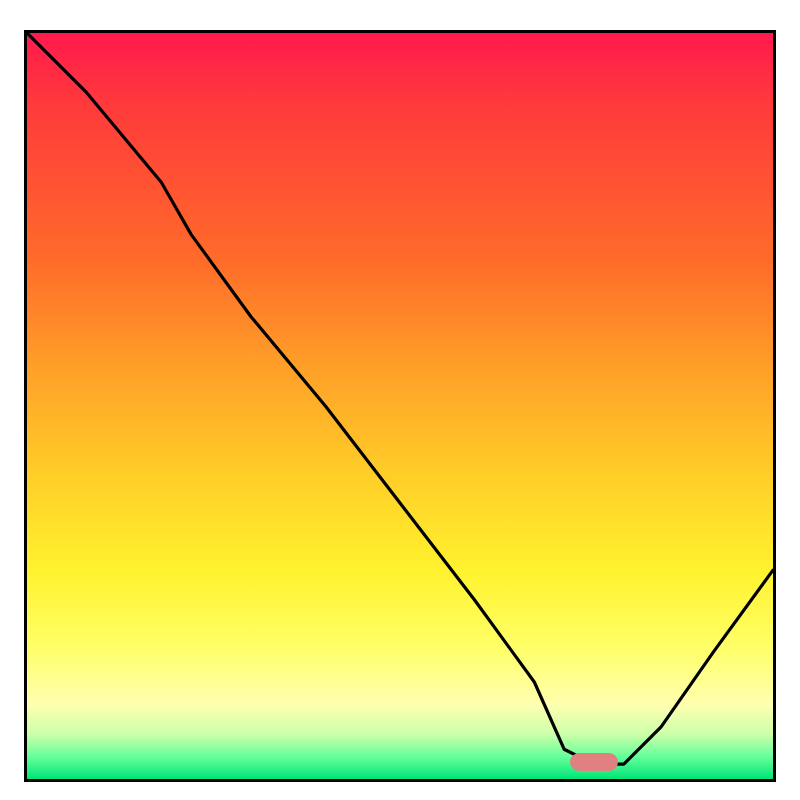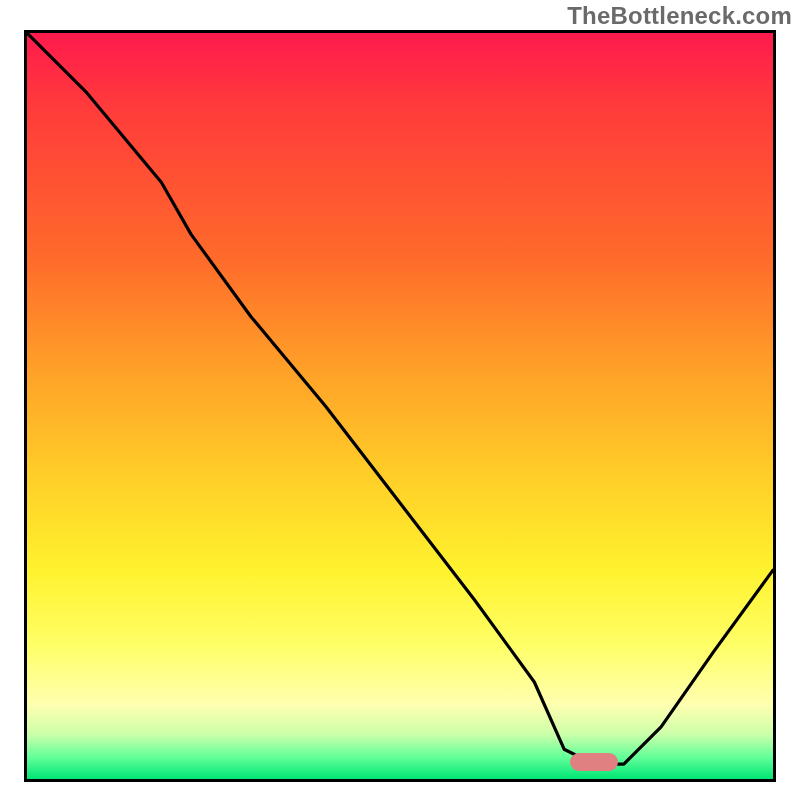--- a/index.html
+++ b/index.html
@@ -66,21 +66,20 @@
     width: 48px;
     height: 18px;
     background: #e08080;
     border-radius: 9px;
   }
 </style>
 </head>
 <body>
 
 <div class="container">
-  <div class="watermark">TheBottleneck.com</div>
 
   <div class="plot-frame">
     <div class="gradient"></div>
 
     <svg class="curve" viewBox="0 0 746 746" preserveAspectRatio="none">
       <path id="curve-path" fill="none" stroke="#000" stroke-width="3.2" stroke-linejoin="round" stroke-linecap="round" d="M0.0 0.0 L59.7 59.7 L134.3 149.2 L164.1 201.4 L223.8 283.5 L298.4 373.0 L373.0 470.0 L447.6 567.0 L507.3 649.0 L537.1 716.2 L567.0 731.1 L596.8 731.1 L634.1 693.8 L686.3 619.2 L746.0 537.1"></path>
     </svg>
 
     <div class="marker" id="marker" style="left: 542.96px; top: 720.08px;"></div>
   </div>

